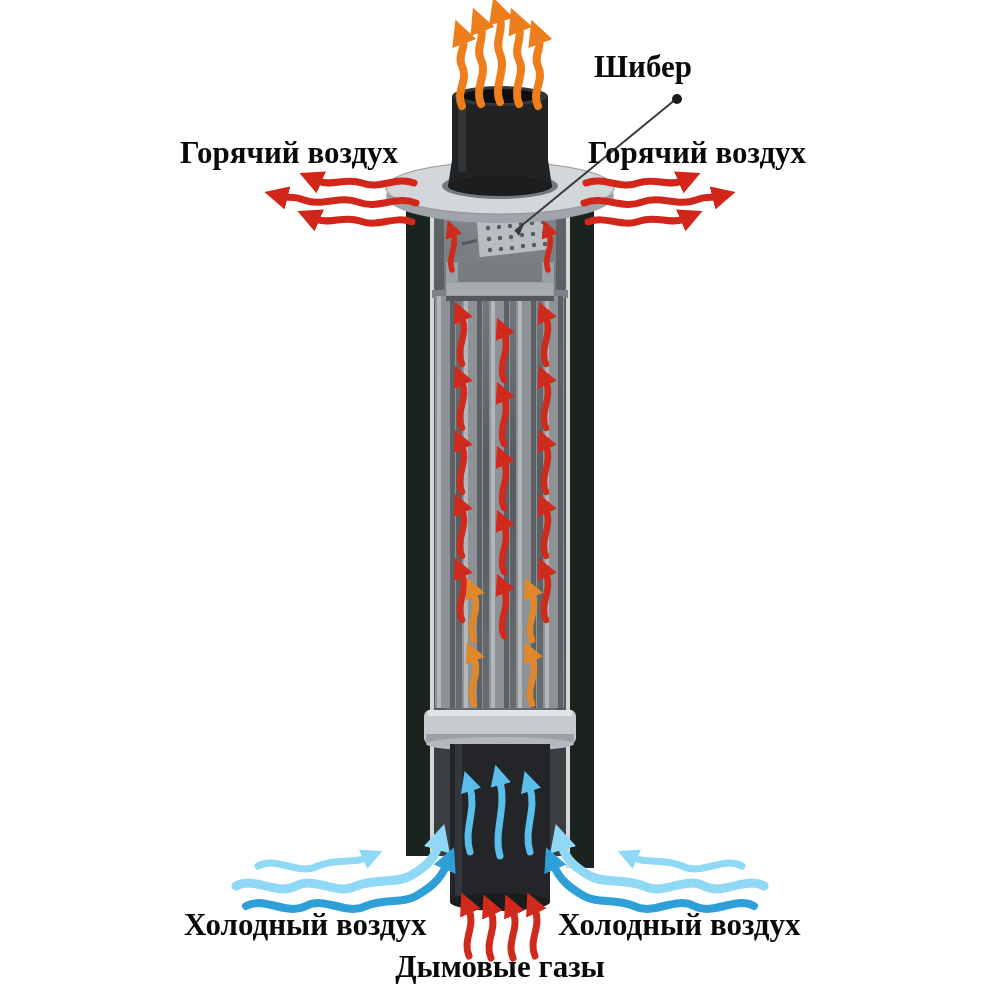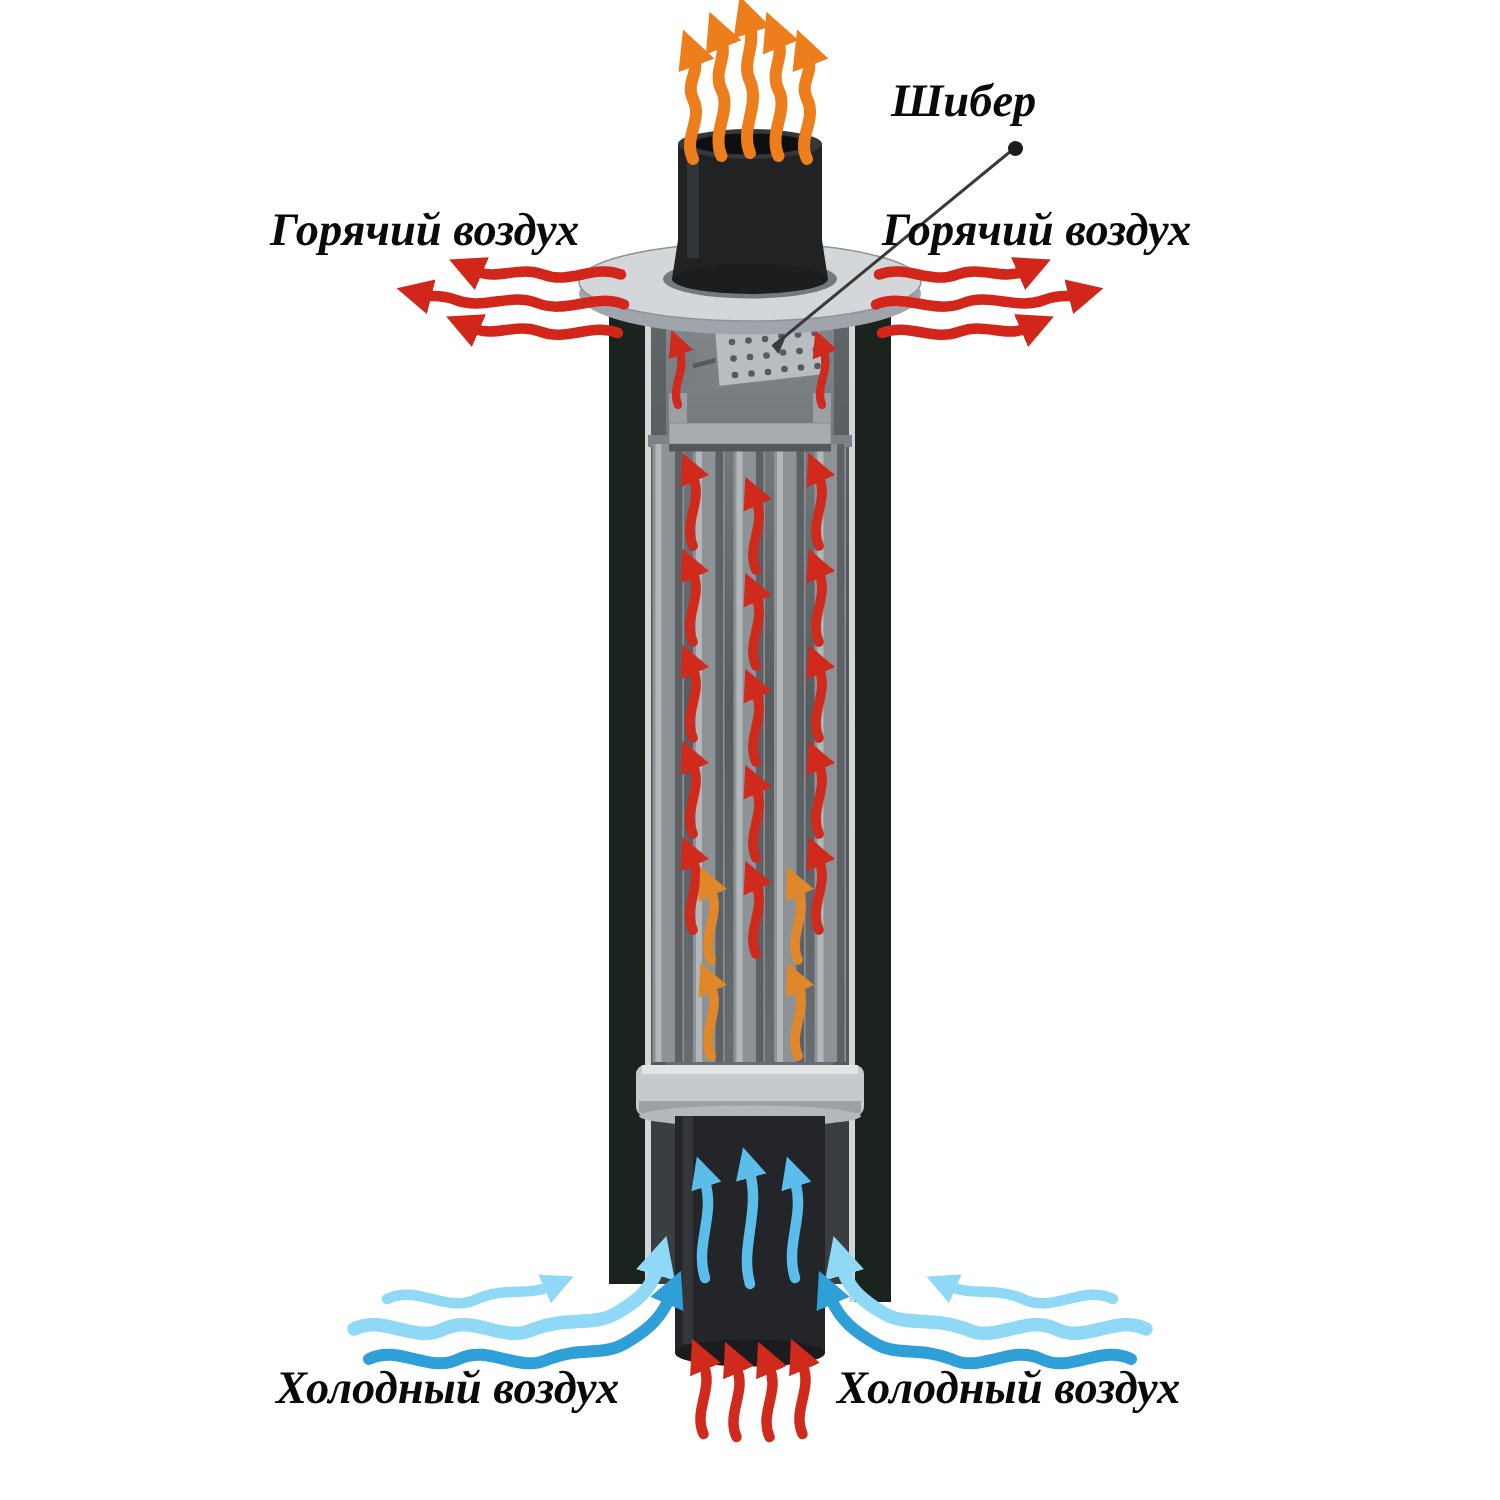--- a/index.html
+++ b/index.html
@@ -2,21 +2,21 @@
 <html><head>
 <meta charset="utf-8">
 <style>
   html,body{margin:0;padding:0;background:#fff;}
   #stage{
     position:relative;width:1000px;height:1000px;background:#ffffff;
     font-family:"Liberation Serif", serif;overflow:hidden;
   }
   #diagram-svg{position:absolute;left:0;top:0;}
   .label{
-    position:absolute;font-weight:700;font-style:italic;
+    position:absolute;font-weight:700;
     color:#0a0a0a;white-space:nowrap;font-size:31px;line-height:1.1;
     font-family:"Liberation Serif", serif;
   }
   .label-flue{left:500px;top:950px;transform:translateX(-50%);}
 </style>
 </head>
 <body>
 
 <div id="stage">
 
@@ -225,13 +225,14 @@
   <div class="label" style="left:594px;top:50px;">Шибер</div>
 
   <div class="label" style="left:180px;top:136px;">Горячий воздух</div>
 
   <div class="label" style="left:588px;top:136px;">Горячий воздух</div>
 
   <div class="label" style="left:184px;top:908px;">Холодный воздух</div>
 
   <div class="label" style="left:558px;top:908px;">Холодный воздух</div>
 
+  <div class="label label-flue">Дымовые газы</div>
 </div>
 
 </body></html>

